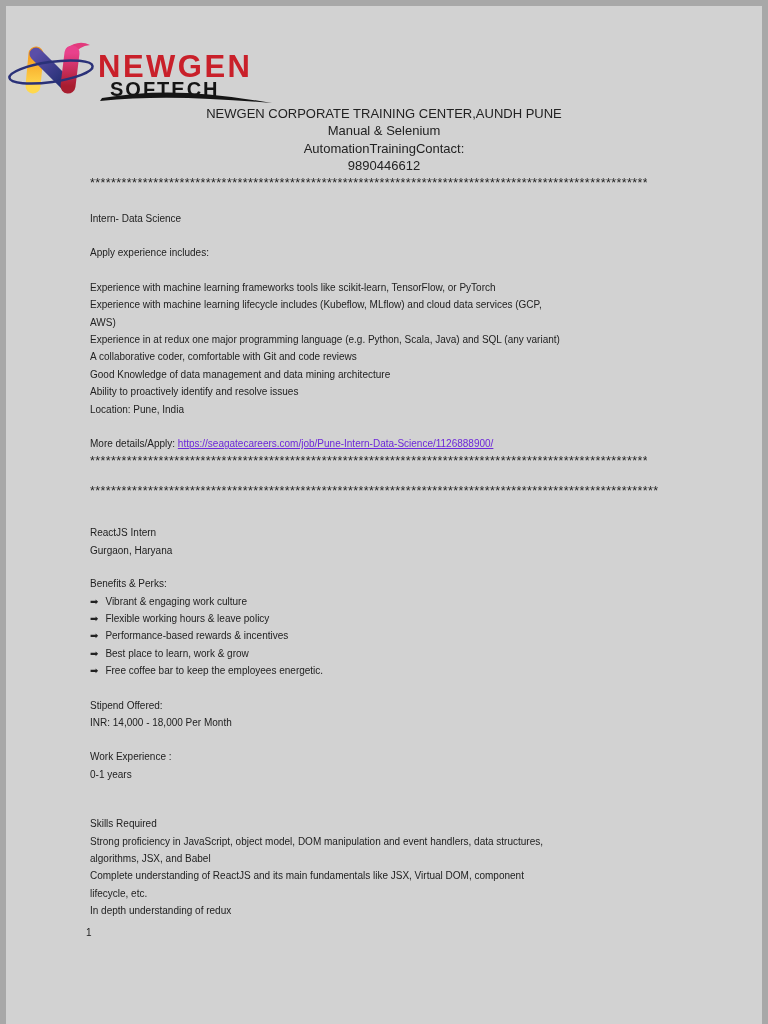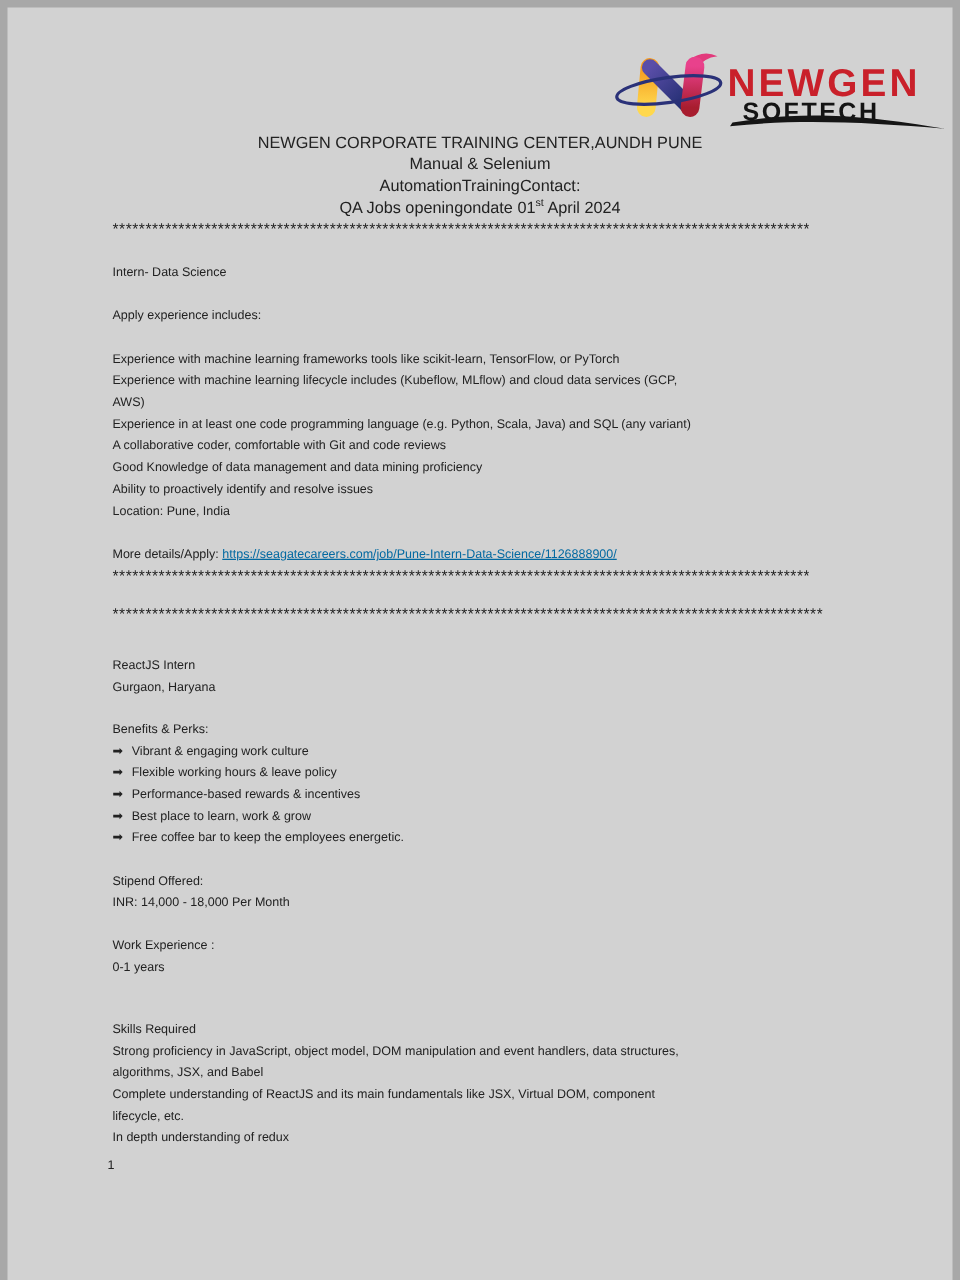--- a/index.html
+++ b/index.html
@@ -15,21 +15,21 @@
     left:6px; top:6px;
     width:756px; height:1018px;
     background:#d2d2d2;
     color:#222;
     overflow:hidden;
   }
   .logo-row {
     margin-top:33px;
     height:66px;
     display:flex;
-    justify-content:flex-end;
+    justify-content:flex-start;
   }
   .t-newgen {
     font-family:"Liberation Sans", sans-serif;
     font-weight:bold;
     font-size:31px;
     letter-spacing:2.5px;
     fill:#c9202a;
   }
   .t-softech {
     font-family:"Liberation Sans", sans-serif;
@@ -58,21 +58,21 @@
     letter-spacing:0.4px;
   }
   .stars-wide { width:568px; }
   .gap   { height:17px; }
   .g18   { height:18px; }
   .g12   { height:13px; }
   .g24   { height:24px; }
   .g16   { height:16px; }
   .g32   { height:32px; }
   .g3    { height:4px; }
-  a.link { color:#0369a1; text-decoration:underline; cursor:pointer; }
+  a.link { color:#6d28d9; text-decoration:underline; cursor:pointer; }
   .benefit .arrow { margin-right:7px; }
   .pagenum { margin-left:-4px; }
 </style>
 </head>
 <body>
 
 <div class="page">
 
   <div class="logo-row">
     <svg width="272" height="66" viewBox="0 0 272 66">
@@ -100,39 +100,39 @@
       <text x="92" y="38" class="t-newgen">NEWGEN</text>
       <text x="104" y="57" class="t-softech">SOFTECH</text>
       <path d="M96 59 C150 50 195 52 266 64 C205 59 150 56 94 62 Z" fill="#151515"></path>
     </svg>
   </div>
 
   <div class="header">
     <div class="line">NEWGEN CORPORATE TRAINING CENTER,AUNDH PUNE</div>
     <div class="line">Manual &amp; Selenium</div>
     <div class="line">AutomationTrainingContact:</div>
-    <div class="line"><span>QA Jobs openingondate 01</span><sup>st</sup><span> April 2024</span></div>
+    <div class="line">9890446612</div>
   </div>
 
   <div class="content">
     <div class="stars">************************************************************************************************************************</div>
 
     <div class="gap g18"></div>
     <div class="line">Intern- Data Science</div>
     <div class="gap"></div>
     <div class="line">Apply experience includes:</div>
     <div class="gap"></div>
 
     <div>
         <div class="line">Experience with machine learning frameworks tools like scikit-learn, TensorFlow, or PyTorch</div>
         <div class="line">Experience with machine learning lifecycle includes (Kubeflow, MLflow) and cloud data services (GCP,</div>
         <div class="line">AWS)</div>
-        <div class="line">Experience in at least one code programming language (e.g. Python, Scala, Java) and SQL (any variant)</div>
+        <div class="line">Experience in at redux one major programming language (e.g. Python, Scala, Java) and SQL (any variant)</div>
         <div class="line">A collaborative coder, comfortable with Git and code reviews</div>
-        <div class="line">Good Knowledge of data management and data mining proficiency</div>
+        <div class="line">Good Knowledge of data management and data mining architecture</div>
         <div class="line">Ability to proactively identify and resolve issues</div>
         <div class="line">Location: Pune, India</div>
       </div>
 
     <div class="gap"></div>
     <div class="line"><span>More details/Apply: </span><a class="link" href="#">https://seagatecareers.com/job/Pune-Intern-Data-Science/1126888900/</a></div>
     <div class="stars">************************************************************************************************************************</div>
     <div class="gap g12"></div>
     <div class="stars stars-wide">************************************************************************************************************************</div>
 

